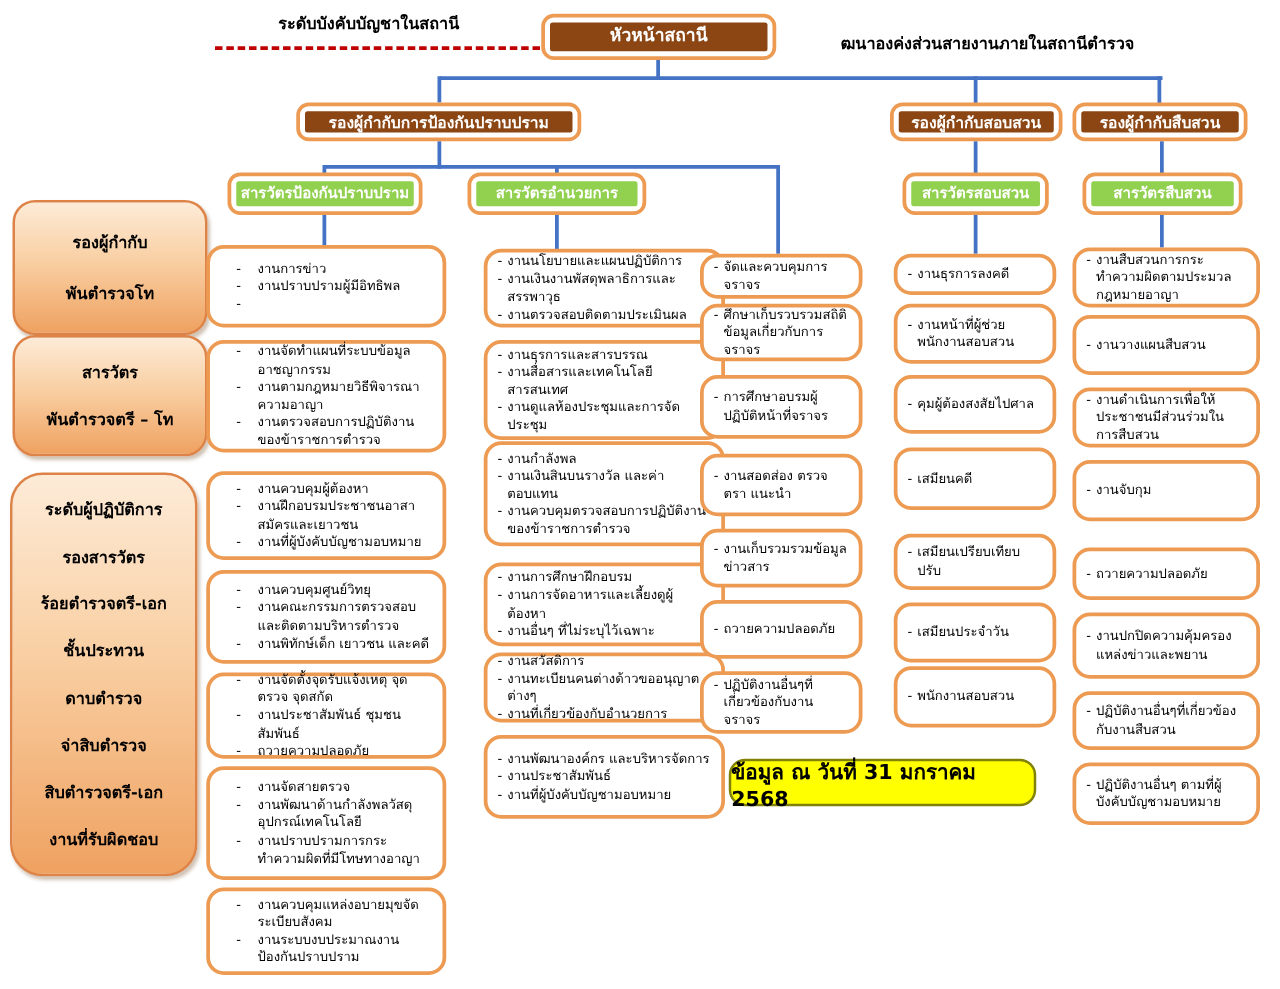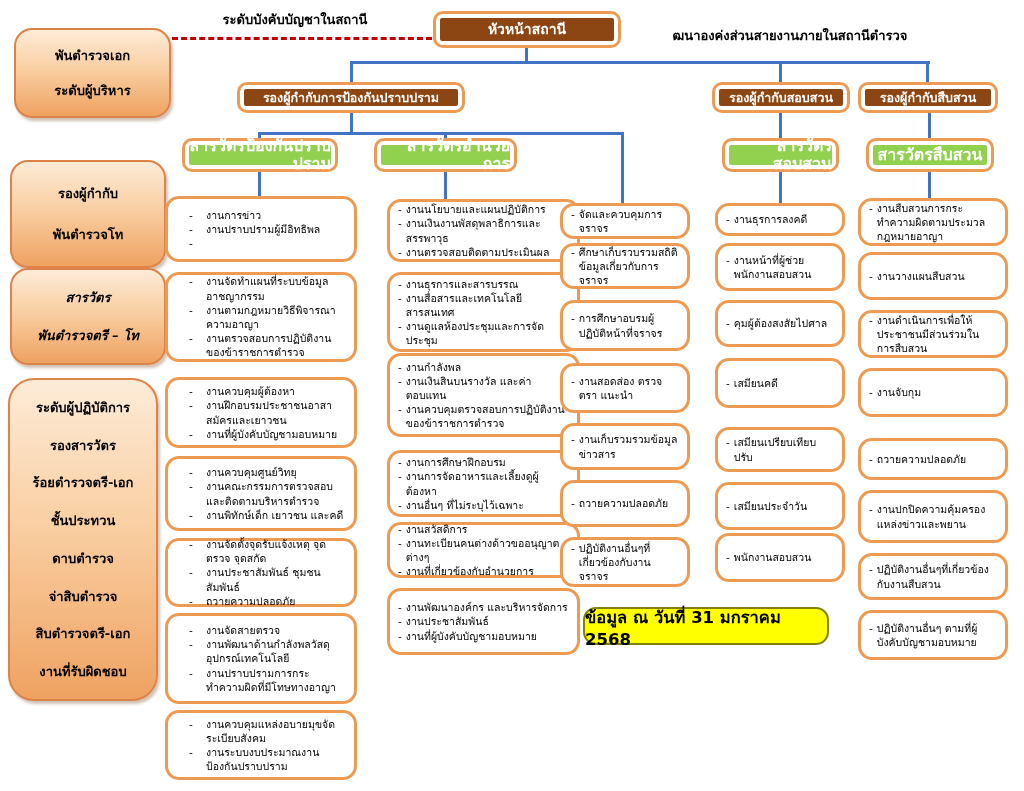--- a/index.html
+++ b/index.html
@@ -21,22 +21,22 @@
     background:#fff; border:3px solid #ED9B53; border-radius:10px;
     padding:4px; display:flex;
   }
   .fill-brown {
     background:#8C4613; color:#fff; font-weight:bold; flex:1;
     display:flex; align-items:center; justify-content:center; text-align:center;
     font-size:12.5px; border-radius:2px; line-height:1.1;
   }
   .fill-green {
     background:#92D050; color:#fff; font-weight:bold; flex:1;
-    display:flex; align-items:center; justify-content:center; text-align:right;
-    font-size:16px; border-radius:2px; line-height:1.1;
+    display:flex; align-items:center; justify-content:center; text-align:left;
+    font-size:12px; border-radius:2px; line-height:1.1;
   }
   .head-fill { font-size:14px; }
   
   .list-box {
     background:#fff; border:3px solid #ED9B53; border-radius:14px;
     display:flex; flex-direction:column; justify-content:center;
     padding:5px 8px; font-size:10.5px; line-height:1.35;
   }
   .list-box .item { display:flex; align-items:flex-start; }
   .tabbed .dash { flex:0 0 30px; text-align:center; }
@@ -72,29 +72,25 @@
   <div class="abs vline" style="left:258px;top:132px;width:3px;height:8px;"></div>
   <div class="abs vline" style="left:444px;top:132px;width:3px;height:8px;"></div>
   <div class="abs vline" style="left:621px;top:132px;width:3px;height:71px;"></div>
   <div class="abs vline" style="left:258px;top:170px;width:3px;height:28px;"></div>
   <div class="abs vline" style="left:444px;top:170px;width:3px;height:30px;"></div>
   <div class="abs vline" style="left:779px;top:113px;width:3px;height:27px;"></div>
   <div class="abs vline" style="left:779px;top:170px;width:3px;height:33px;"></div>
   <div class="abs vline" style="left:928px;top:113px;width:3px;height:27px;"></div>
   <div class="abs vline" style="left:928px;top:170px;width:3px;height:28px;"></div>
 
-  <div class="abs rank" style="left:14px;top:28px;width:157px;height:90px;">
-    <div>พันตำรวจเอก</div>
-    <div>ระดับผู้บริหาร</div>
-  </div>
   <div class="abs rank" style="left:10px;top:160px;width:156px;height:108px;">
     <div>รองผู้กำกับ</div>
     <div>พันตำรวจโท</div>
   </div>
-  <div class="abs rank" style="left:10px;top:268px;width:156px;height:97px;font-style:italic;">
+  <div class="abs rank" style="left:10px;top:268px;width:156px;height:97px;">
     <div>สารวัตร</div>
     <div>พันตำรวจตรี – โท</div>
   </div>
   <div class="abs rank" style="left:8px;top:378px;width:150px;height:323px;border-radius:26px;">
     <div>ระดับผู้ปฏิบัติการ</div>
     <div>รองสารวัตร</div>
     <div>ร้อยตำรวจตรี-เอก</div>
     <div>ชั้นประทวน</div>
     <div>ดาบตำรวจ</div>
     <div>จ่าสิบตำรวจ</div>

